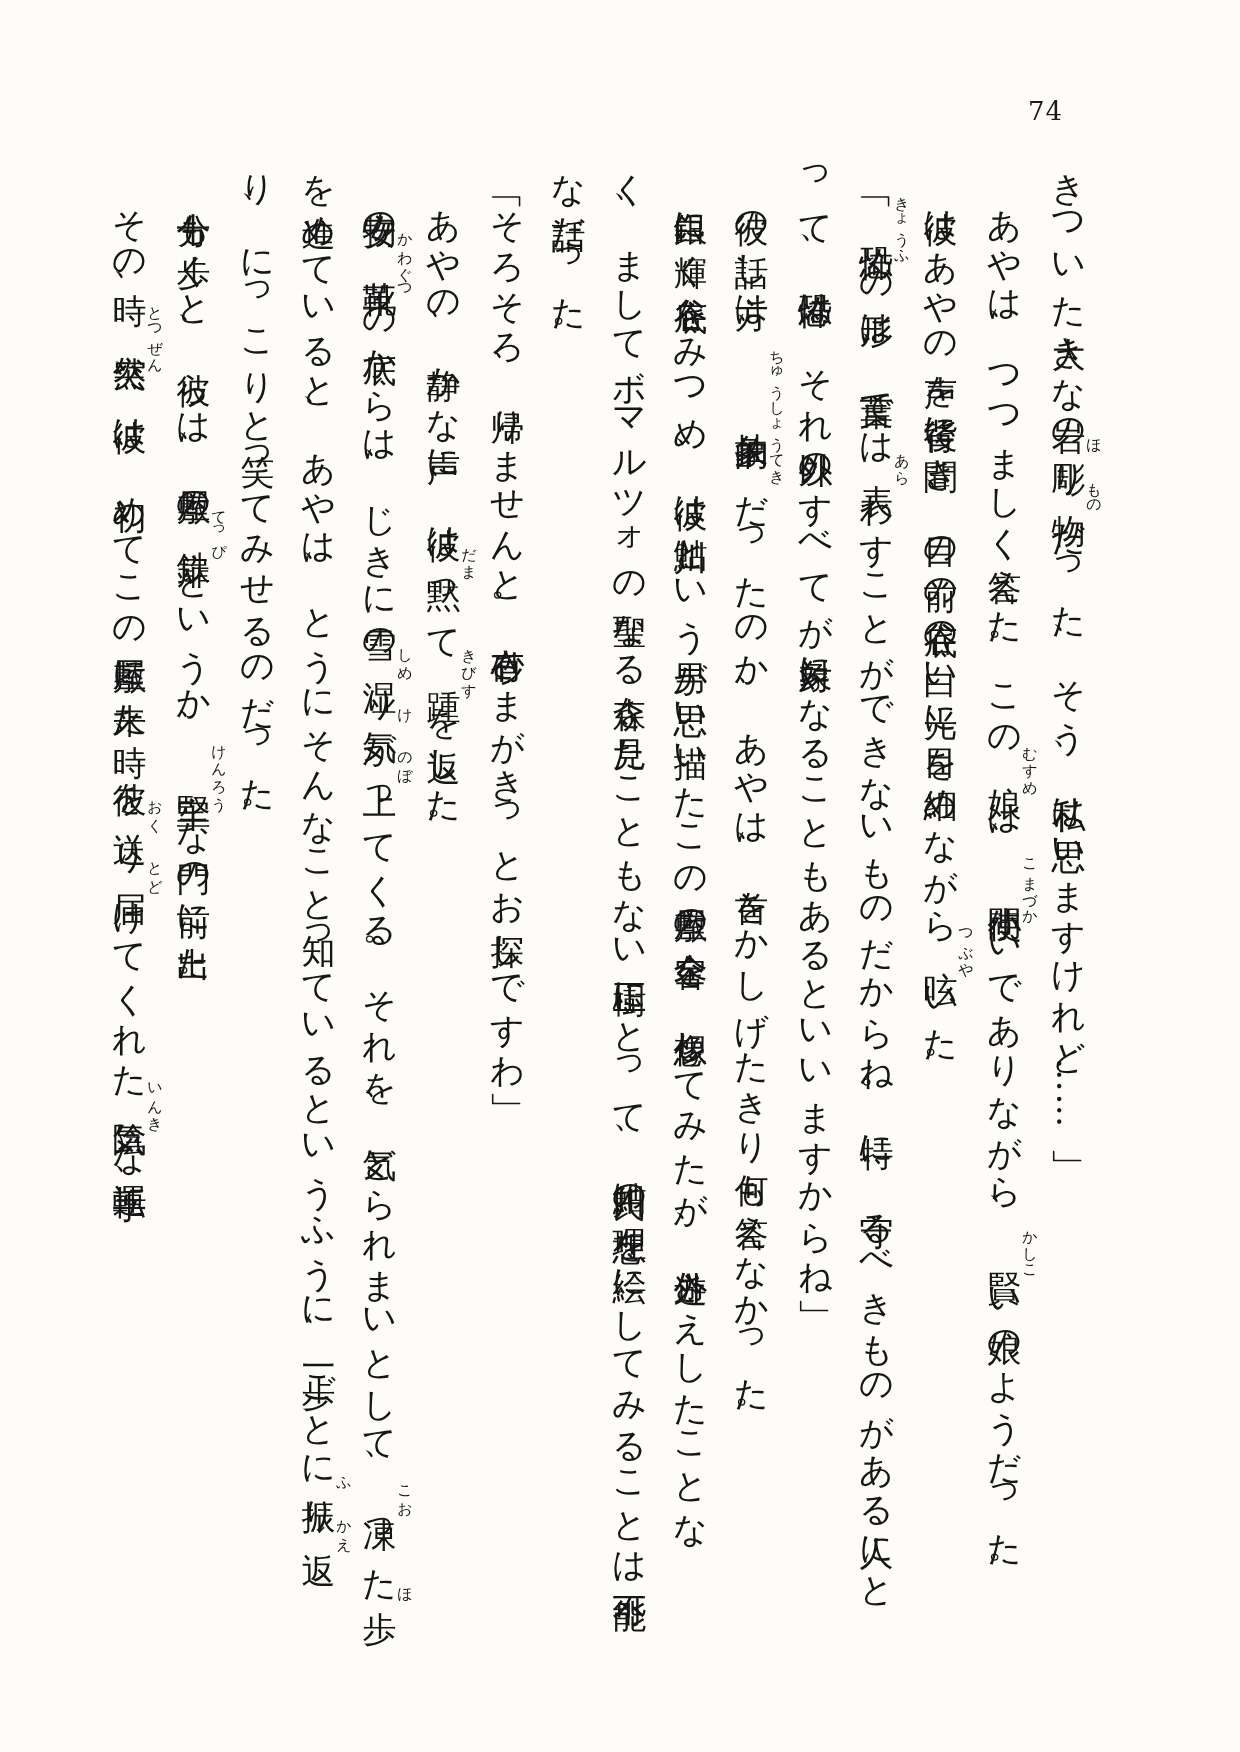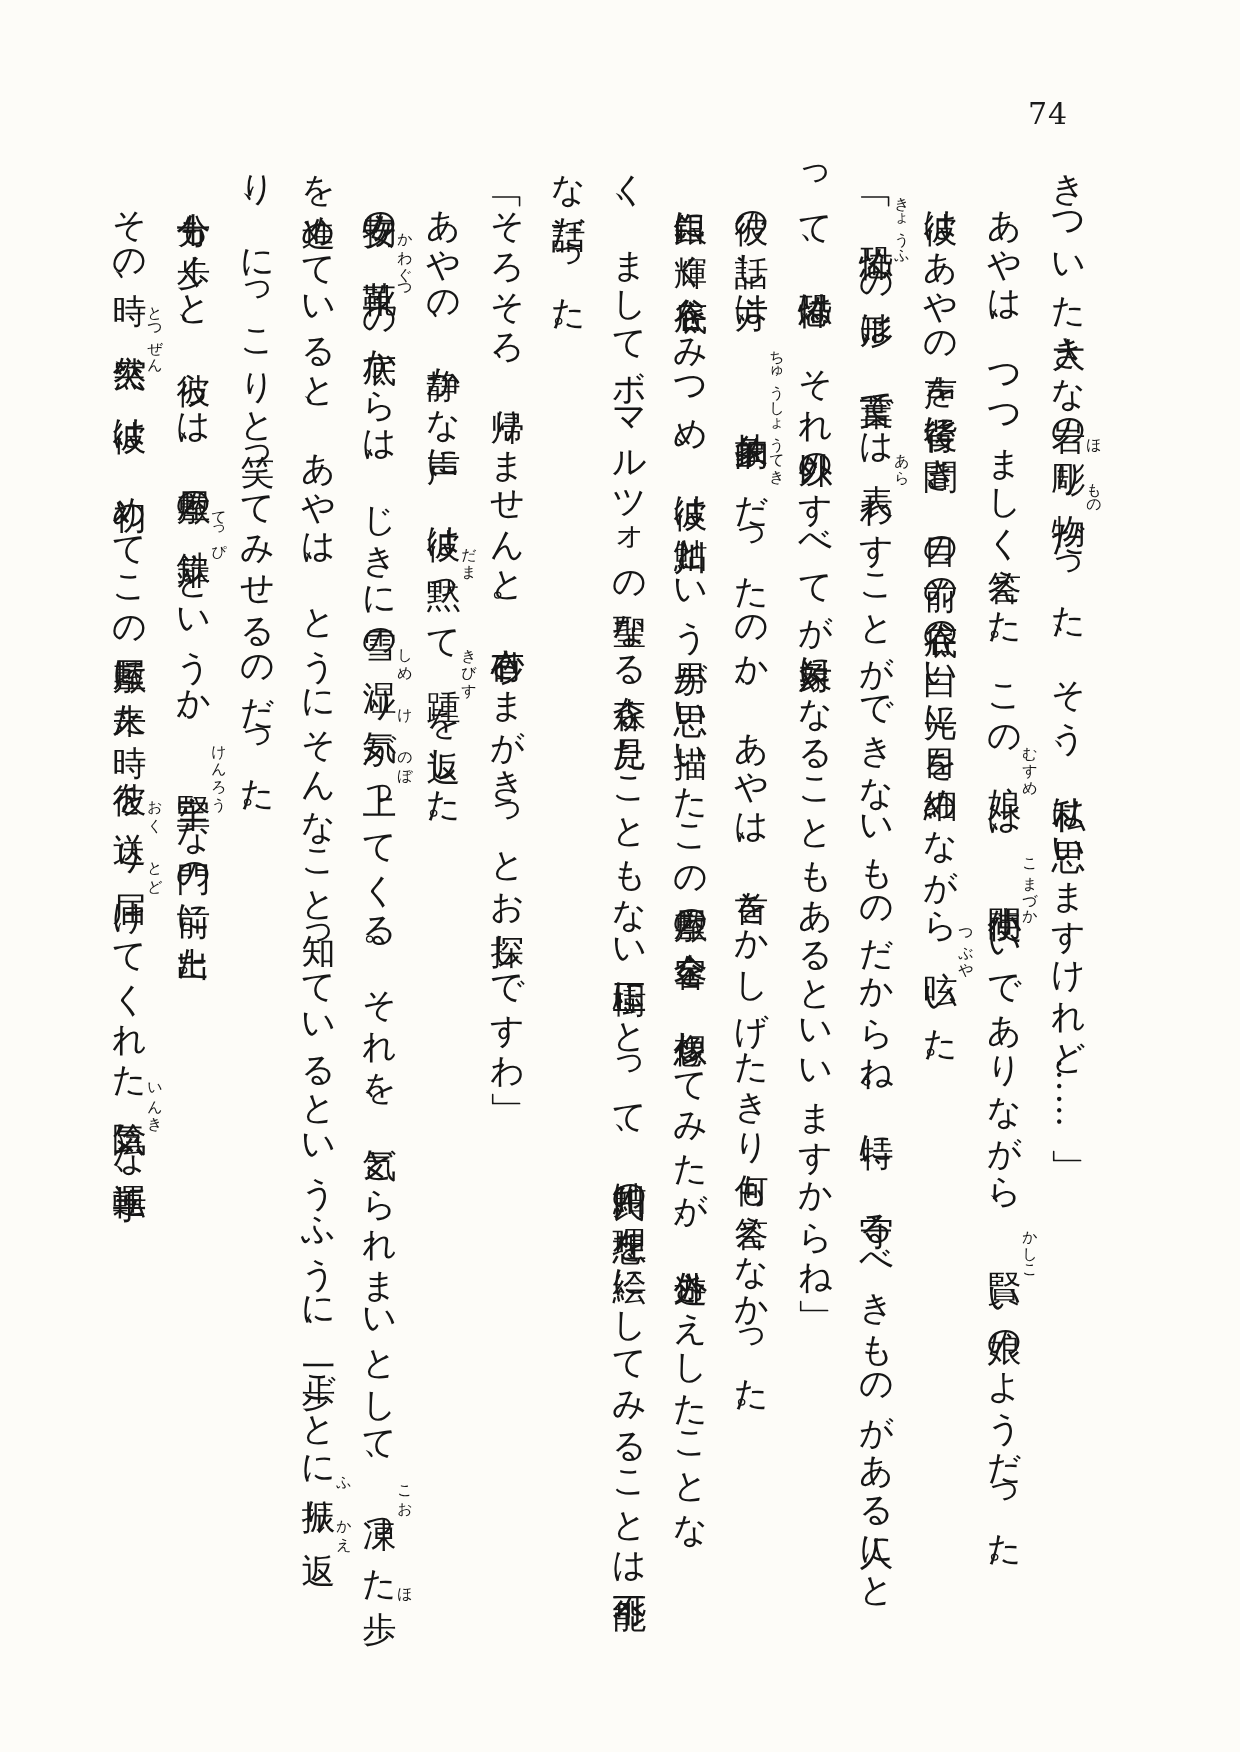--- a/index.html
+++ b/index.html
@@ -14,21 +14,21 @@
     margin: 0 auto;
     background: #fdfcf8;
     overflow: hidden;
     font-family: "DejaVu Serif", "Liberation Serif", serif;
     color: #141414;
   }
   .page-number {
     position: absolute;
     top: 96px;
     left: 1028px;
-    font-size: 30px;
+    font-size: 26px;
     letter-spacing: 1px;
     color: #1a1a1a;
   }
   .text-block {
     position: absolute;
     top: 150px;
     right: 138px;
     height: 1452px;
     width: 985px;
     writing-mode: vertical-rl;

